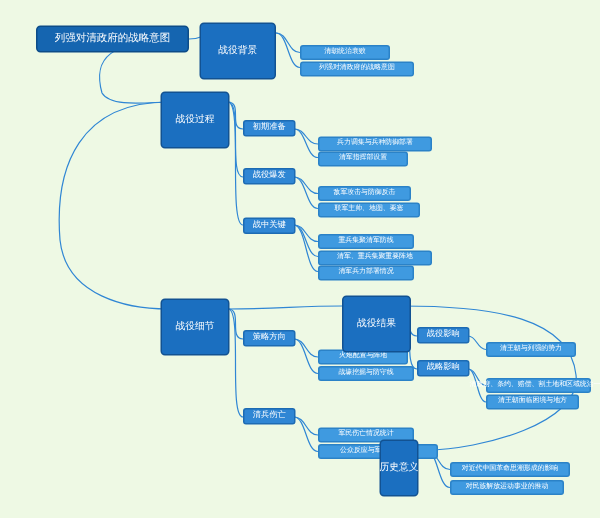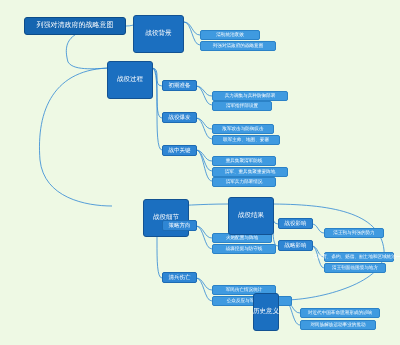--- a/index.html
+++ b/index.html
@@ -152,21 +152,21 @@
   <div class="node n-leaf" style="left:212px;top:156px;width:64px;height:10px;">
       <span>重兵集聚清军防线</span>
     </div>
   <div class="node n-leaf" style="left:212px;top:167px;width:76px;height:10px;">
       <span>清军、重兵集聚重要阵地</span>
     </div>
   <div class="node n-leaf" style="left:212px;top:177px;width:64px;height:10px;">
       <span>清军兵力部署情况</span>
     </div>
 
-  <div class="node n-branch" style="left:107px;top:199px;width:46px;height:14px;margin-left:36px;">
+  <div class="node n-branch" style="left:107px;top:199px;width:46px;height:14px;">
       <span>战役细节</span>
     </div>
   <div class="node n-sub" style="left:162px;top:220px;width:35px;height:11px;">
       <span>策略方向</span>
     </div>
   <div class="node n-leaf" style="left:212px;top:233px;width:60px;height:10px;">
       <span>火炮配置与阵地</span>
     </div>
   <div class="node n-leaf" style="left:212px;top:244px;width:64px;height:10px;">
       <span>战壕挖掘与防守线</span>

